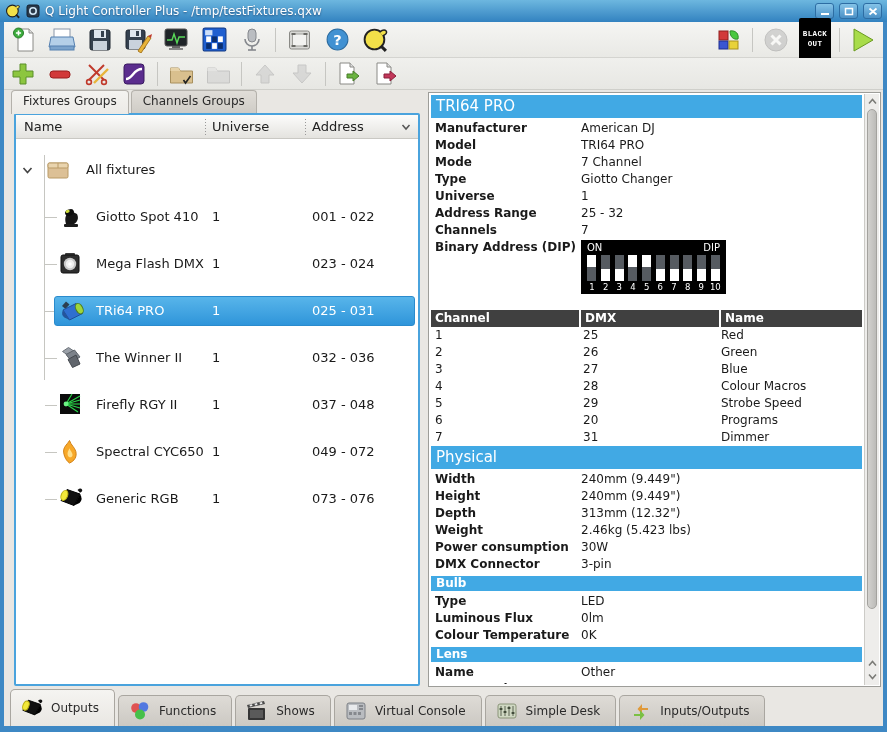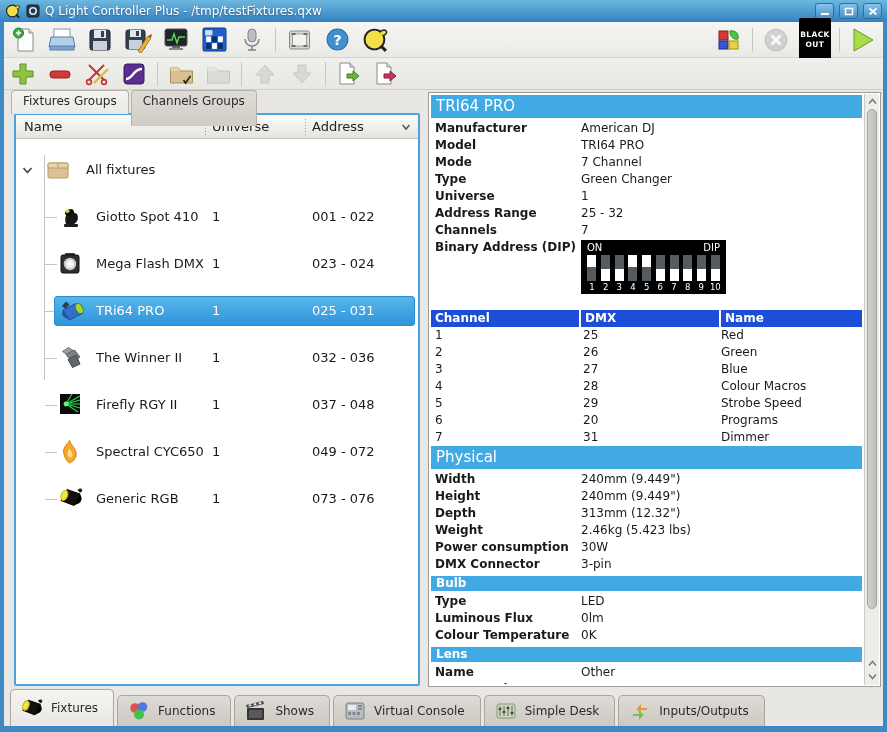--- a/index.html
+++ b/index.html
@@ -26,29 +26,29 @@
     display:flex; align-items:center; padding:0 5px; gap:8px; }
   .toolbar2 { position:absolute; top:58px; left:4px; right:4px; height:32px;
     background:linear-gradient(#f0f0ed,#e7e7e3); border-bottom:1px solid #cfcfca;
     display:flex; align-items:center; padding:0 5px; gap:9px; }
   .tb-btn { width:30px; height:30px; display:flex; align-items:center; justify-content:center; flex:0 0 auto; }
   .tb-btn.sm { width:28px; height:26px; }
   .tb-sep { width:1px; height:24px; background:#c6c6c2; flex:0 0 auto; }
   .spacer { flex:1; }
   .blackout-btn { width:32px; height:44px; background:#000; color:#fff; border-radius:2px;
     font-size:7.5px; font-weight:bold; letter-spacing:.4px; line-height:1.25;
-    display:flex; flex-direction:column; align-items:center; justify-content:center; }
+    display:flex; flex-direction:column; align-items:center; justify-content:center;font-family:Liberation Mono, monospace; }
   .disabled { opacity:.55; filter:grayscale(1); }
 
   
   .main { position:absolute; top:90px; left:4px; right:4px; bottom:44px; background:#e9e7e3; }
 
   
   .group-tabs { position:absolute; top:0; left:7px; display:flex; z-index:3; }
-  .gtab { height:36px; padding:3px 11px 0; margin-right:2px; font-size:12px; color:#2a2a2a;
+  .gtab { height:23px; padding:3px 11px 0; margin-right:2px; font-size:12px; color:#2a2a2a;
     border:1px solid #b4b1ab; border-bottom:none; border-radius:4px 4px 0 0;
     background:linear-gradient(#e0ddd8,#cfccc6); }
   .gtab.active { height:24px; background:linear-gradient(#f4f3f0,#eceae6); position:relative; z-index:4; }
 
   
   .tree { position:absolute; left:10px; top:23px; width:406px; bottom:2px;
     background:#fff; border:2px solid #4aa3dd; border-radius:2px; }
   .tree-header { position:relative; height:24px; font-size:13px; color:#222;
     background:linear-gradient(#fcfcfb,#e4e3df); border-bottom:1px solid #c9c8c3; }
   .th-cell { position:absolute; top:4px; }
@@ -84,21 +84,21 @@
   .dip-label { width:146px; font-weight:bold; line-height:15px; flex:0 0 auto; }
   .dip { width:145px; height:54px; background:#000000; padding:2px 6px 1px; color:#fff; }
   .dip-top { display:flex; justify-content:space-between; font-size:10px; line-height:11px; }
   .dip-switches { display:flex; justify-content:space-between; height:26px; margin-top:2px; }
   .dip-sw { width:9px; height:26px; background:#565b61; position:relative; }
   .dip-sw .knob { position:absolute; left:0; width:9px; height:12px; background:#fff; }
   .dip-sw.on .knob { top:0; } .dip-sw.off .knob { bottom:0; }
   .dip-nums { display:flex; justify-content:space-between; font-size:8.5px; margin-top:1px; }
   .dip-nums span { width:10px; text-align:center; }
   .ch-header { display:flex; gap:2px; height:17px; line-height:17px; margin-top:3px; font-weight:bold; color:#fff; }
-  .ch-header span { background:#1d4ed8; padding-left:4px; }
+  .ch-header span { background:#404040; padding-left:4px; }
   .ch-row { display:flex; height:17px; line-height:17px; }
   .ch-row span { padding-left:4px; }
   .c1 { width:148px; flex:0 0 auto; } .c2 { width:138px; flex:0 0 auto; } .c3 { flex:1; }
 
   
   .scrollbar { position:absolute; top:1px; right:1px; bottom:1px; width:15px;
     background:#eeedeb; border-left:1px solid #cccbc7; }
   .sb-thumb { position:absolute; left:2px; right:2px; top:15px; height:500px;
     background:linear-gradient(90deg,#d3d2cf,#bcbbb8); border:1px solid #a3a29e; border-radius:6px; }
   .sb-arrow { position:absolute; left:2px; width:11px; height:11px; display:flex; align-items:center; justify-content:center; }
@@ -501,21 +501,21 @@
             <span class="prop-value">TRI64 PRO</span>
           </div>
 
           <div class="prop-row">
             <span class="prop-label">Mode</span>
             <span class="prop-value">7 Channel</span>
           </div>
 
           <div class="prop-row">
             <span class="prop-label">Type</span>
-            <span class="prop-value">Green Changer</span>
+            <span class="prop-value">Giotto Changer</span>
           </div>
 
           <div class="prop-row">
             <span class="prop-label">Universe</span>
             <span class="prop-value">1</span>
           </div>
 
           <div class="prop-row">
             <span class="prop-label">Address Range</span>
             <span class="prop-value">25 - 32</span>
@@ -725,21 +725,21 @@
 
     <div class="btab active">
       <span class="btab-icon">
         <svg width="24" height="22" viewBox="0 0 26 24">
           <path d="M19.5 4 Q22.5 1.5 24 3.5 Q25 5.5 22 6.8 Z" fill="#111"></path>
           <path d="M22 8 L9 3.5 L3 14.5 L16 19.5 Z" fill="#101010" stroke="#000"></path>
           <ellipse cx="6.4" cy="9.4" rx="3.2" ry="5.2" transform="rotate(22 6.4 9.4)" fill="#f2e83a" stroke="#b9ae12"></ellipse>
           <path d="M22 8 Q25.5 13 21.5 17 L16 19.5 Z" fill="#000"></path>
         </svg>
       </span>
-      <span>Fixtures</span>
+      <span>Outputs</span>
     </div>
 
     <div class="btab">
       <span class="btab-icon">
         <svg width="22" height="22" viewBox="0 0 22 22">
           <circle cx="7" cy="8" r="4.8" fill="#e05252"></circle>
           <circle cx="14.5" cy="7" r="4.8" fill="#5278e0"></circle>
           <circle cx="11" cy="14.5" r="5" fill="#46c04a"></circle>
         </svg>
       </span>

